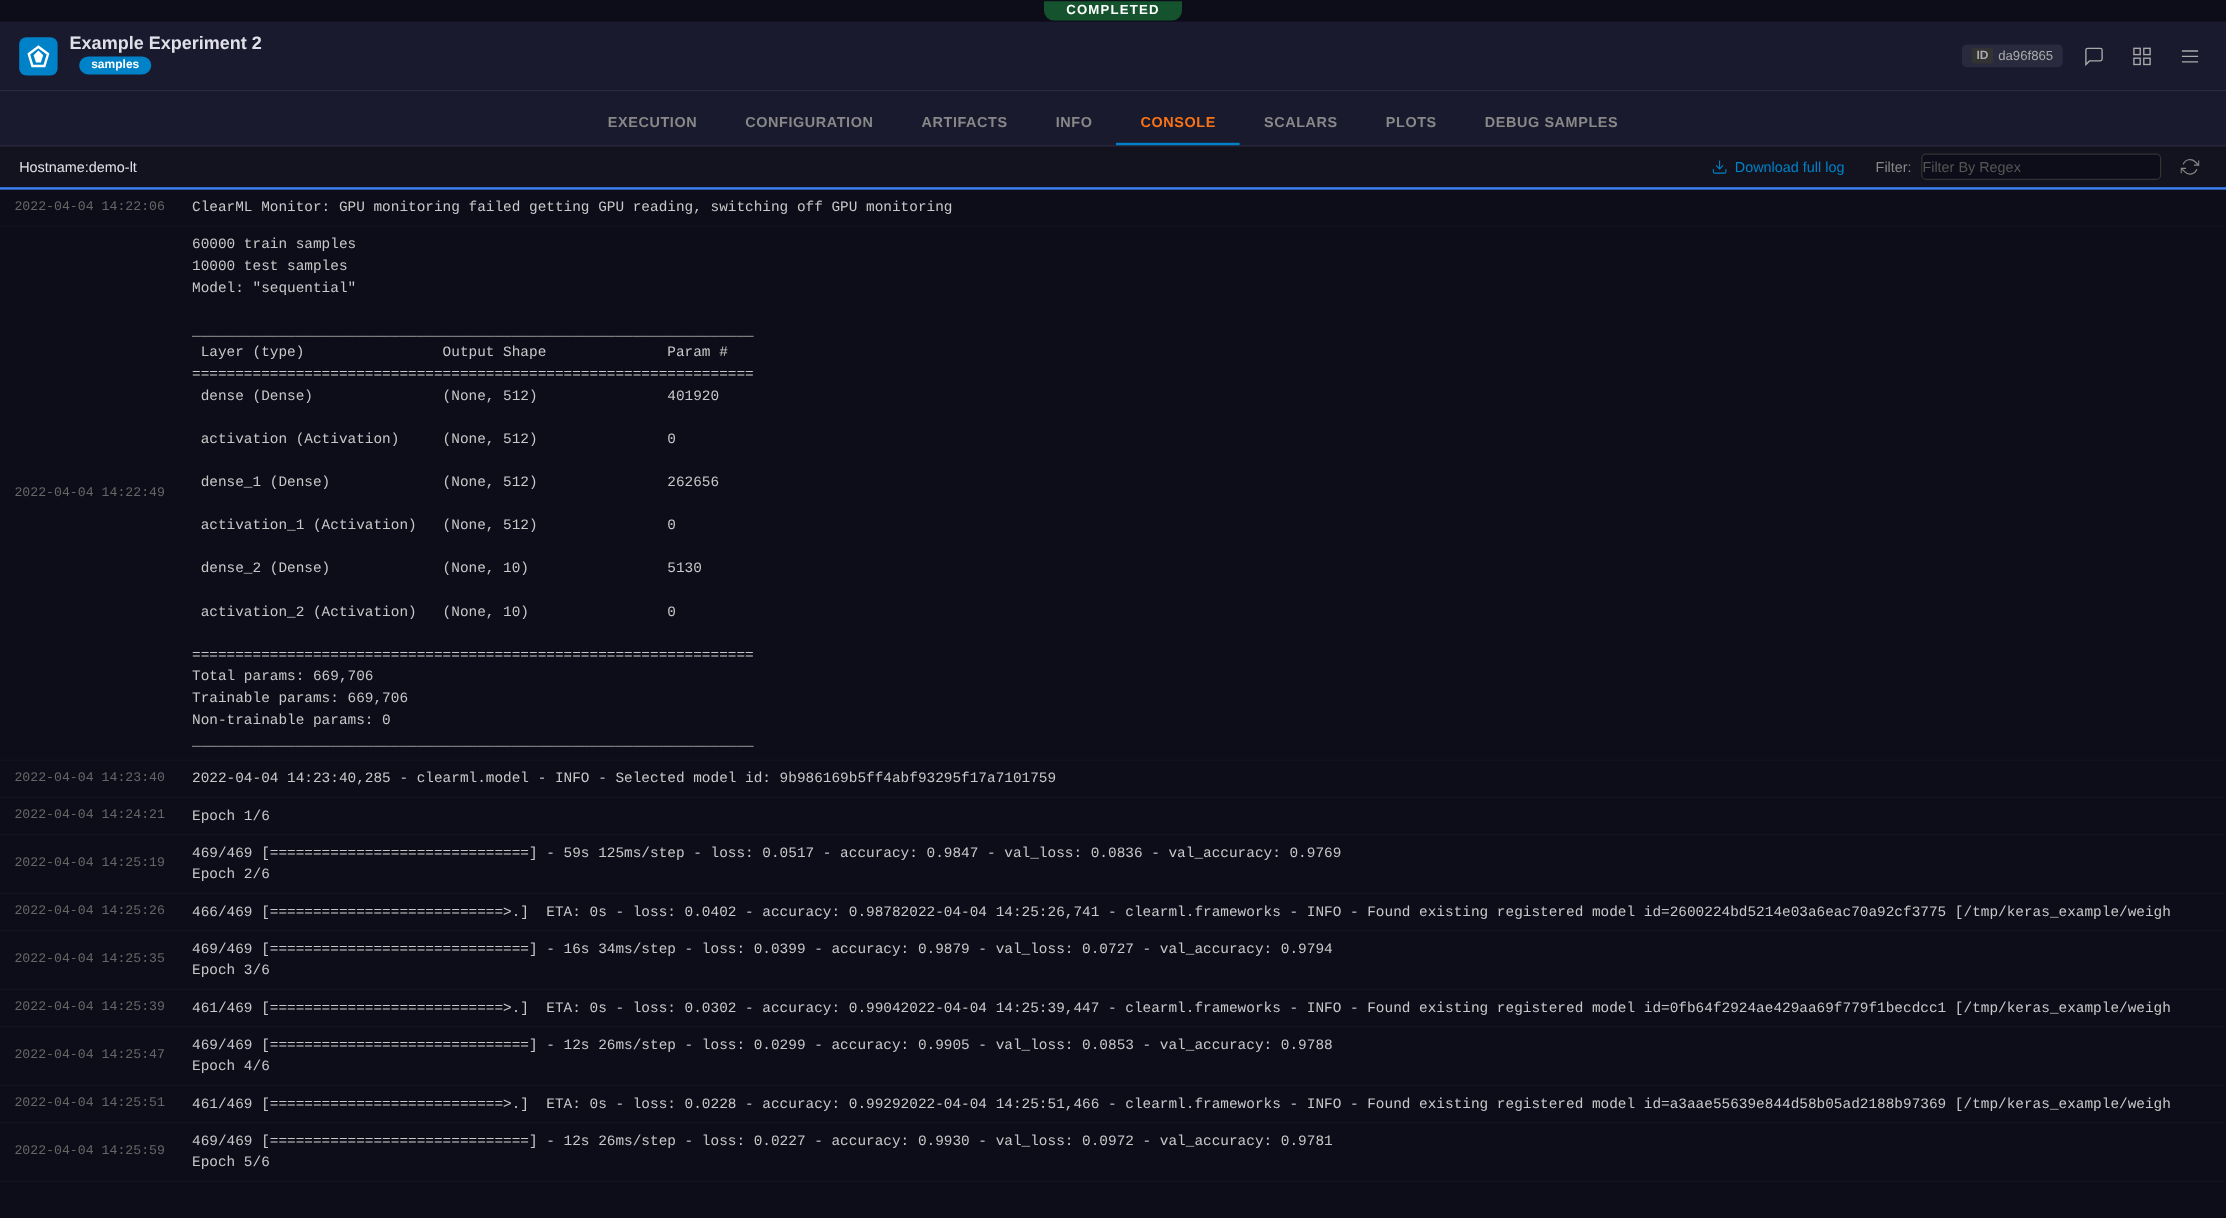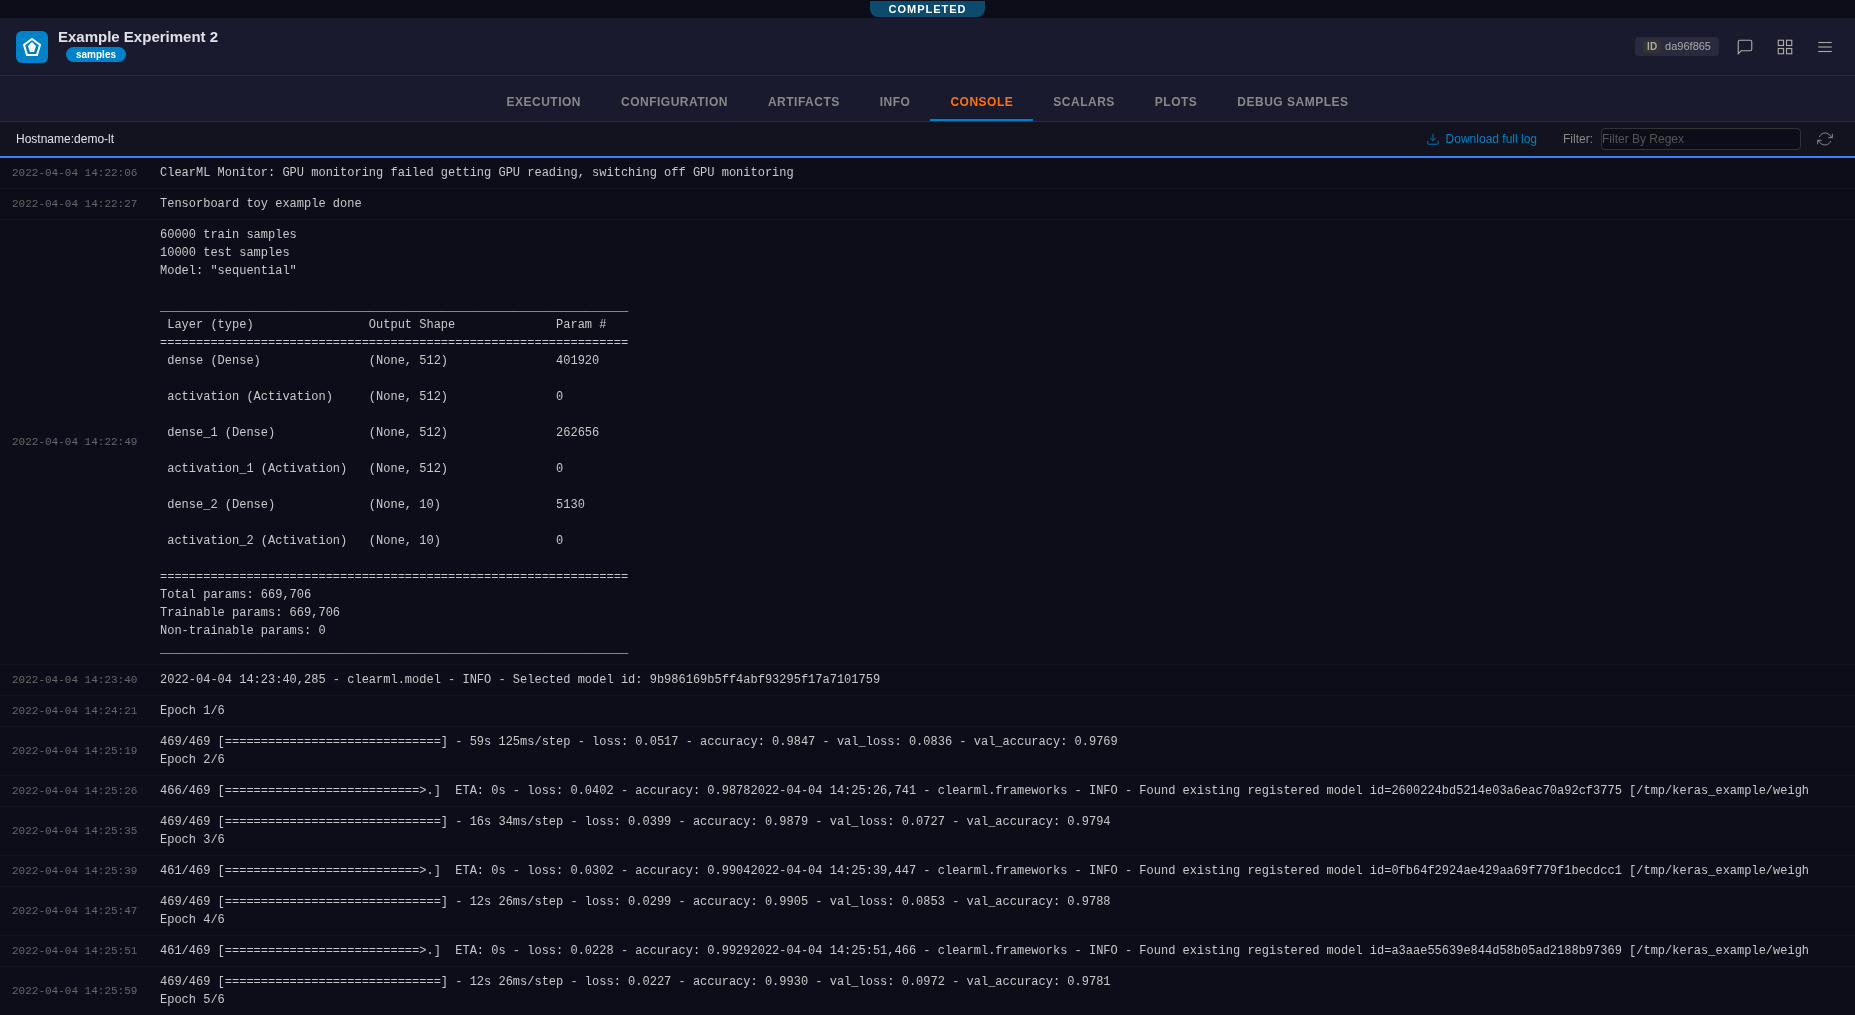--- a/index.html
+++ b/index.html
@@ -4,21 +4,21 @@
   <style>
     * { margin: 0; padding: 0; box-sizing: border-box; }
     body { background: #1a1a2e; color: #c8c8d0; font-family: -apple-system, BlinkMacSystemFont, 'Segoe UI', sans-serif; font-size: 13px; overflow-x: hidden; }
 
     
     .status-bar {
       position: fixed; top: 0; left: 0; right: 0; height: 18px;
       background: #0d0d1a; display: flex; justify-content: center; align-items: center; z-index: 100;
     }
     .status-badge {
-      background: #0c4a6e; color: #fff; font-size: 11px; font-weight: 700;
+      background: #14532d; color: #fff; font-size: 11px; font-weight: 700;
       padding: 2px 18px; border-radius: 0 0 8px 8px; letter-spacing: 1px;
     }
 
     
     .header {
       position: fixed; top: 18px; left: 0; right: 0; height: 58px;
       background: #1a1a2e; display: flex; align-items: center; padding: 0 16px;
       border-bottom: 1px solid #2a2a3e; z-index: 99;
     }
     .header-logo {
@@ -28,21 +28,21 @@
     }
     .header-title { font-size: 15px; font-weight: 600; color: #e0e0e8; }
     .header-tag {
       background: #0082c8; color: #fff; font-size: 10px; font-weight: 600;
       padding: 2px 10px; border-radius: 10px; margin-left: 8px; align-self: flex-end; margin-bottom: 4px;
     }
     .header-spacer { flex: 1; }
     .header-icons { display: flex; align-items: center; gap: 12px; }
     .header-id {
       background: #2a2a3e; border-radius: 4px; padding: 3px 8px;
-      font-size: 11px; color: #aaa; display: flex; align-items: flex-start; gap: 4px;
+      font-size: 11px; color: #aaa; display: flex; align-items: center; gap: 4px;
     }
     .header-icon-btn {
       width: 28px; height: 28px; display: flex; align-items: center; justify-content: center;
       color: #aaa; cursor: pointer; border-radius: 4px;
     }
 
     
     .nav-tabs {
       position: fixed; top: 76px; left: 0; right: 0; height: 46px;
       background: #1a1a2e; display: flex; align-items: flex-end; justify-content: center;
@@ -183,24 +183,20 @@
       </svg>
   </div>
 </div>
 
 <div class="console-content" id="console-rows">
 <div class="log-row">
       <div class="log-timestamp">2022-04-04 14:22:06</div>
       <div class="log-message mono-table">ClearML Monitor: GPU monitoring failed getting GPU reading, switching off GPU monitoring</div>
     </div>
     <div class="log-row">
-      <div class="log-timestamp">2022-04-04 14:22:27</div>
-      <div class="log-message mono-table">Tensorboard toy example done</div>
-    </div>
-    <div class="log-row">
       <div class="log-timestamp">2022-04-04 14:22:49</div>
       <div class="log-message mono-table">60000 train samples
 10000 test samples
 Model: "sequential"
 
 _________________________________________________________________
  Layer (type)                Output Shape              Param #   
 =================================================================
  dense (Dense)               (None, 512)               401920    
                                                                  

